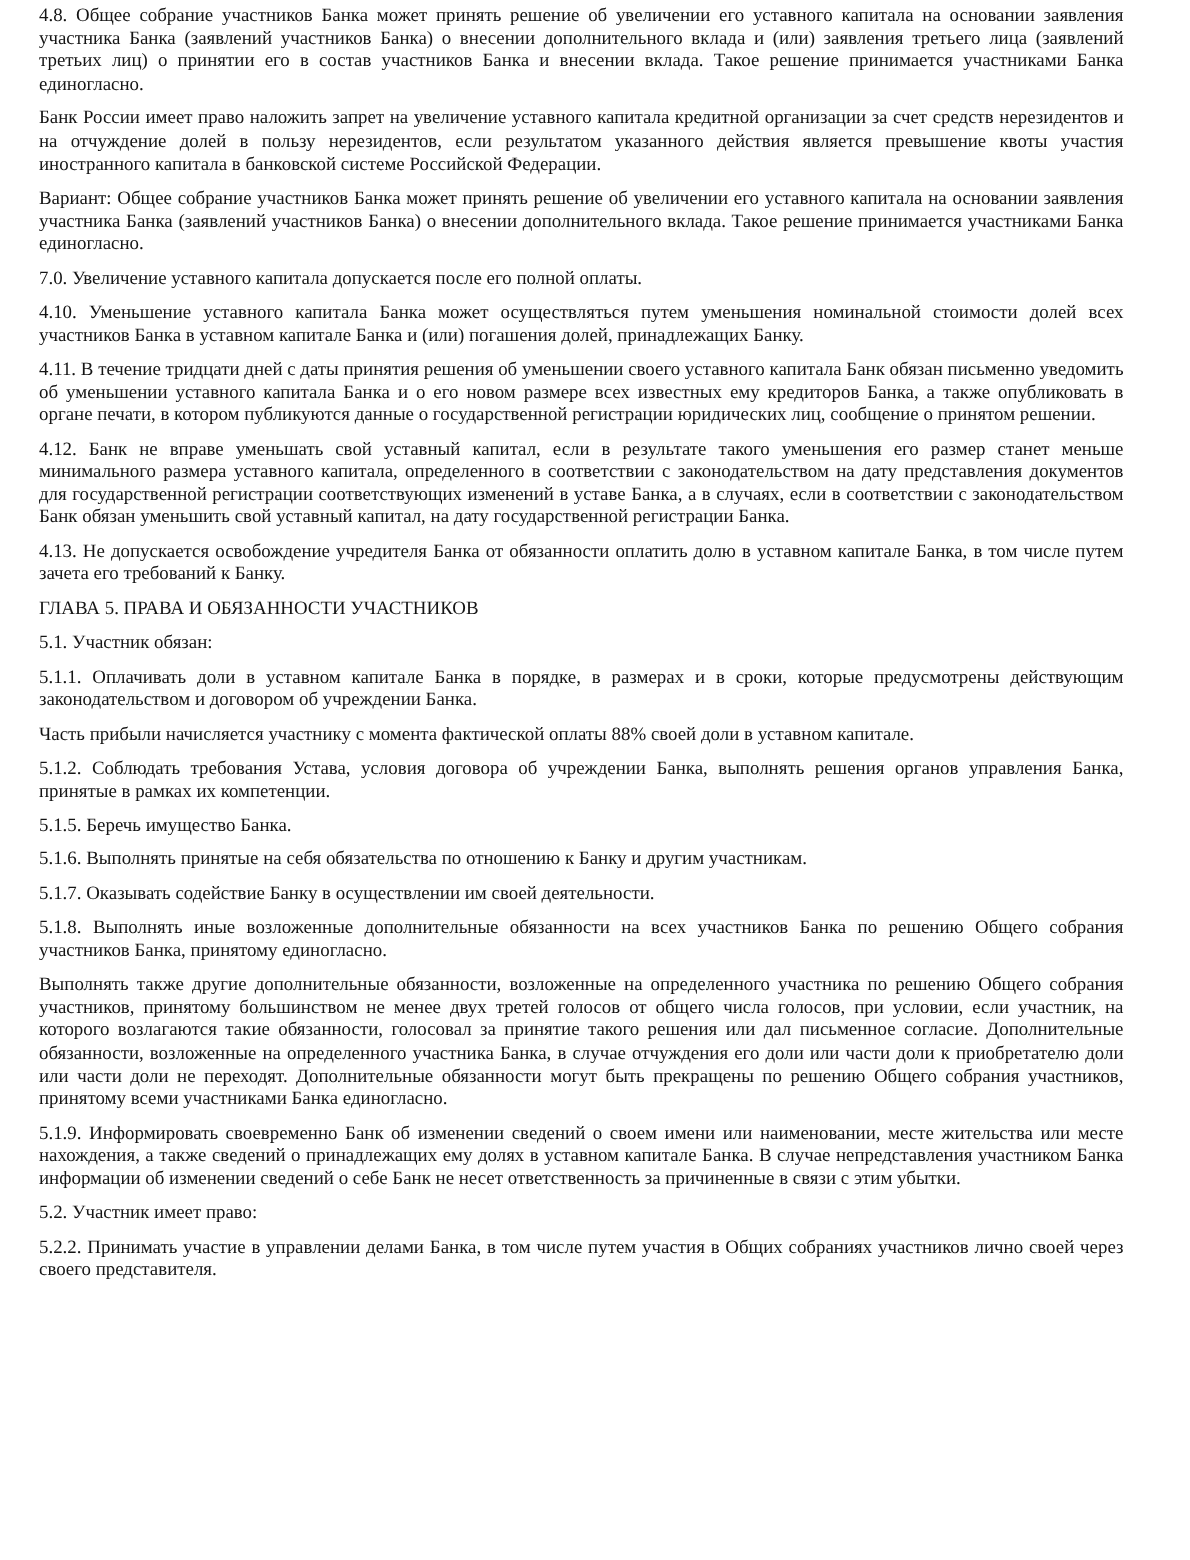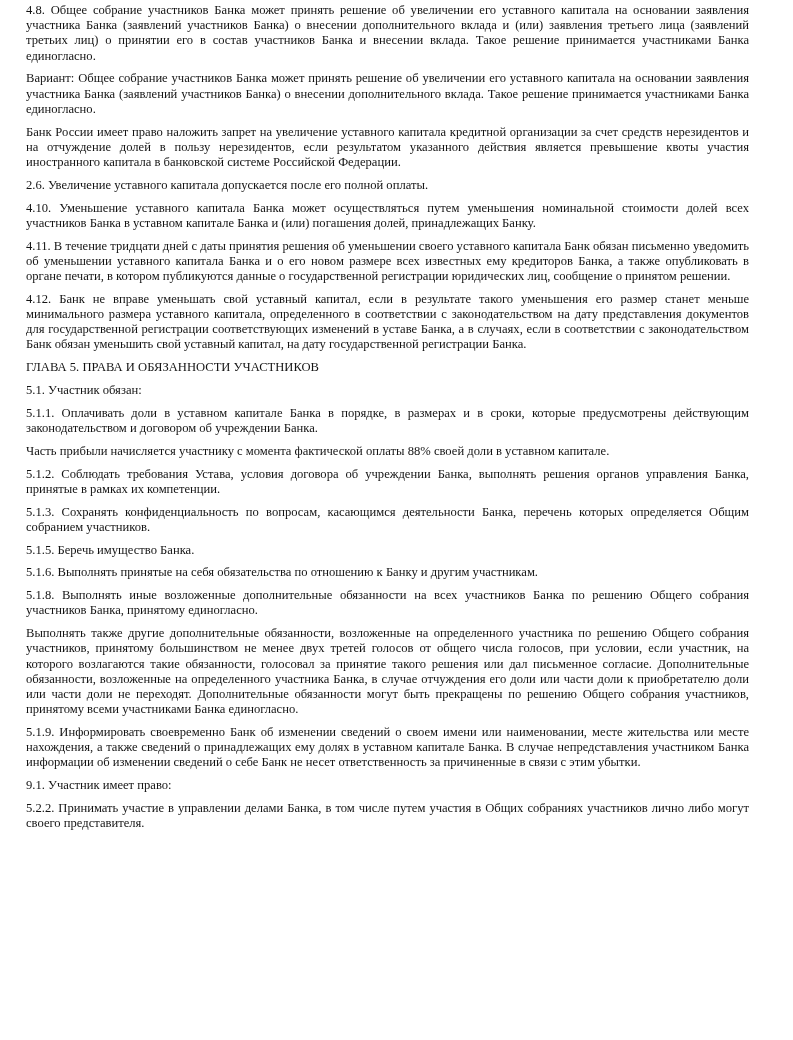--- a/index.html
+++ b/index.html
@@ -29,33 +29,34 @@
   .heading {
     text-align: left;
   }
 </style>
 </head>
 <body>
 
 <div class="page">
   <div class="doc-body">
       <p class="para">4.8. Общее собрание участников Банка может принять решение об увеличении его уставного капитала на основании заявления участника Банка (заявлений участников Банка) о внесении дополнительного вклада и (или) заявления третьего лица (заявлений третьих лиц) о принятии его в состав участников Банка и внесении вклада. Такое решение принимается участниками Банка единогласно.</p>
+      <p class="para">Банк России имеет право наложить запрет на увеличение уставного капитала кредитной организации за счет средств нерезидентов и на отчуждение долей в пользу нерезидентов, если результатом указанного действия является превышение квоты участия иностранного капитала в банковской системе Российской Федерации.</p>
       <p class="para">Вариант: Общее собрание участников Банка может принять решение об увеличении его уставного капитала на основании заявления участника Банка (заявлений участников Банка) о внесении дополнительного вклада. Такое решение принимается участниками Банка единогласно.</p>
-      <p class="para">Банк России имеет право наложить запрет на увеличение уставного капитала кредитной организации за счет средств нерезидентов и на отчуждение долей в пользу нерезидентов, если результатом указанного действия является превышение квоты участия иностранного капитала в банковской системе Российской Федерации.</p>
-      <p class="para">2.6. Увеличение уставного капитала допускается после его полной оплаты.</p>
+      <p class="para">7.0. Увеличение уставного капитала допускается после его полной оплаты.</p>
       <p class="para">4.10. Уменьшение уставного капитала Банка может осуществляться путем уменьшения номинальной стоимости долей всех участников Банка в уставном капитале Банка и (или) погашения долей, принадлежащих Банку.</p>
       <p class="para">4.11. В течение тридцати дней с даты принятия решения об уменьшении своего уставного капитала Банк обязан письменно уведомить об уменьшении уставного капитала Банка и о его новом размере всех известных ему кредиторов Банка, а также опубликовать в органе печати, в котором публикуются данные о государственной регистрации юридических лиц, сообщение о принятом решении.</p>
       <p class="para">4.12. Банк не вправе уменьшать свой уставный капитал, если в результате такого уменьшения его размер станет меньше минимального размера уставного капитала, определенного в соответствии с законодательством на дату представления документов для государственной регистрации соответствующих изменений в уставе Банка, а в случаях, если в соответствии с законодательством Банк обязан уменьшить свой уставный капитал, на дату государственной регистрации Банка.</p>
+      <p class="para">4.13. Не допускается освобождение учредителя Банка от обязанности оплатить долю в уставном капитале Банка, в том числе путем зачета его требований к Банку.</p>
       <p class="para heading">ГЛАВА 5. ПРАВА И ОБЯЗАННОСТИ УЧАСТНИКОВ</p>
       <p class="para">5.1. Участник обязан:</p>
       <p class="para">5.1.1. Оплачивать доли в уставном капитале Банка в порядке, в размерах и в сроки, которые предусмотрены действующим законодательством и договором об учреждении Банка.</p>
       <p class="para">Часть прибыли начисляется участнику с момента фактической оплаты 88% своей доли в уставном капитале.</p>
       <p class="para">5.1.2. Соблюдать требования Устава, условия договора об учреждении Банка, выполнять решения органов управления Банка, принятые в рамках их компетенции.</p>
-      <p class="para">5.1.3. Сохранять конфиденциальность по вопросам, касающимся деятельности Банка, перечень которых определяется Общим собранием участников.</p>
       <p class="para">5.1.5. Беречь имущество Банка.</p>
       <p class="para">5.1.6. Выполнять принятые на себя обязательства по отношению к Банку и другим участникам.</p>
+      <p class="para">5.1.7. Оказывать содействие Банку в осуществлении им своей деятельности.</p>
       <p class="para">5.1.8. Выполнять иные возложенные дополнительные обязанности на всех участников Банка по решению Общего собрания участников Банка, принятому единогласно.</p>
       <p class="para">Выполнять также другие дополнительные обязанности, возложенные на определенного участника по решению Общего собрания участников, принятому большинством не менее двух третей голосов от общего числа голосов, при условии, если участник, на которого возлагаются такие обязанности, голосовал за принятие такого решения или дал письменное согласие. Дополнительные обязанности, возложенные на определенного участника Банка, в случае отчуждения его доли или части доли к приобретателю доли или части доли не переходят. Дополнительные обязанности могут быть прекращены по решению Общего собрания участников, принятому всеми участниками Банка единогласно.</p>
       <p class="para">5.1.9. Информировать своевременно Банк об изменении сведений о своем имени или наименовании, месте жительства или месте нахождения, а также сведений о принадлежащих ему долях в уставном капитале Банка. В случае непредставления участником Банка информации об изменении сведений о себе Банк не несет ответственность за причиненные в связи с этим убытки.</p>
-      <p class="para">9.1. Участник имеет право:</p>
-      <p class="para">5.2.2. Принимать участие в управлении делами Банка, в том числе путем участия в Общих собраниях участников лично либо могут своего представителя.</p>
+      <p class="para">5.2. Участник имеет право:</p>
+      <p class="para">5.2.2. Принимать участие в управлении делами Банка, в том числе путем участия в Общих собраниях участников лично своей через своего представителя.</p>
     </div>
 </div>
 
 </body></html>

